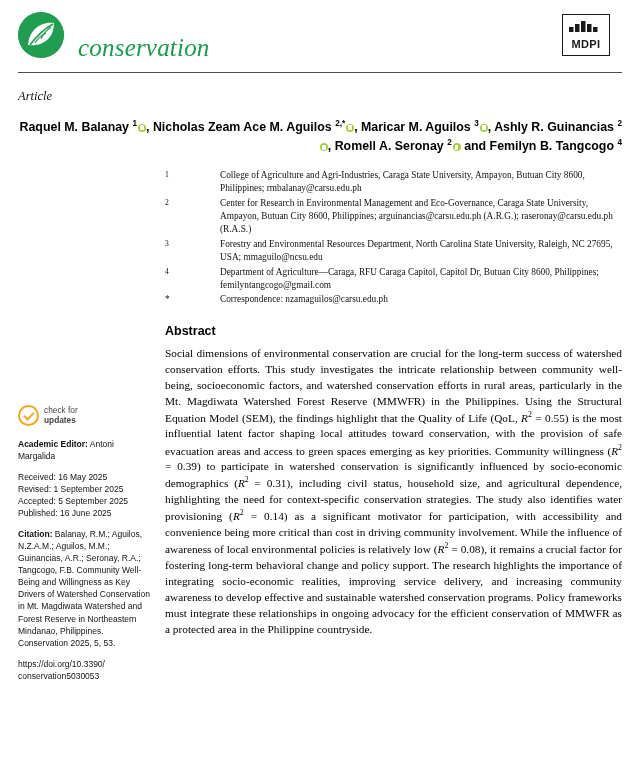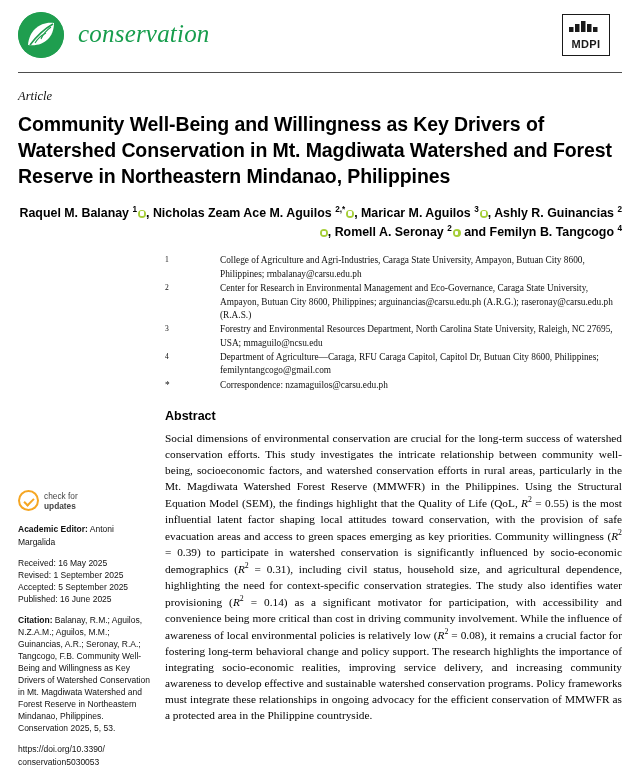--- a/index.html
+++ b/index.html
@@ -37,21 +37,21 @@
     width: 46px;
     height: 46px;
     border-radius: 50%;
     background: #1f9e4f;
     overflow: hidden;
   }
   .journal-logo svg { display: block; }
   .journal-name {
     position: absolute;
     left: 60px;
-    top: 10px;
+    top: 24px;
     font-family: "Liberation Serif", serif;
     font-style: italic;
     font-size: 25px;
     color: #179d4d;
     letter-spacing: 0.2px;
   }
   .mdpi-box {
     position: absolute;
     right: 12px;
     top: 4px;
@@ -264,21 +264,20 @@
         <rect x="12" y="1" width="4.5" height="11" fill="#1a1a1a"></rect>
         <rect x="18" y="4" width="4.5" height="8" fill="#1a1a1a"></rect>
         <rect x="24" y="7" width="4.5" height="5" fill="#1a1a1a"></rect>
       </svg>
       <span class="label">MDPI</span>
     </div>
   </div>
 
   <div class="article-type">Article</div>
 
-  <h1 class="title">Community Well-Being and Willingness as Key Drivers of Watershed Conservation in Mt. Magdiwata Watershed and Forest Reserve in Northeastern Mindanao, Philippines</h1>
 
   <div class="authors">Raquel M. Balanay <sup>1</sup><span class="orcid"></span>, Nicholas Zeam Ace M. Aguilos <sup>2,*</sup><span class="orcid"></span>, Maricar M. Aguilos <sup>3</sup><span class="orcid"></span>, Ashly R. Guinancias <sup>2</sup><span class="orcid"></span>, Romell A. Seronay <sup>2</sup><span class="orcid"></span> and Femilyn B. Tangcogo <sup>4</sup></div>
 
   <div class="lower">
 
     <div class="rail">
       <div class="check-updates">
         <div class="ring"></div>
         <div class="cu-text">
           <div>check for</div>

